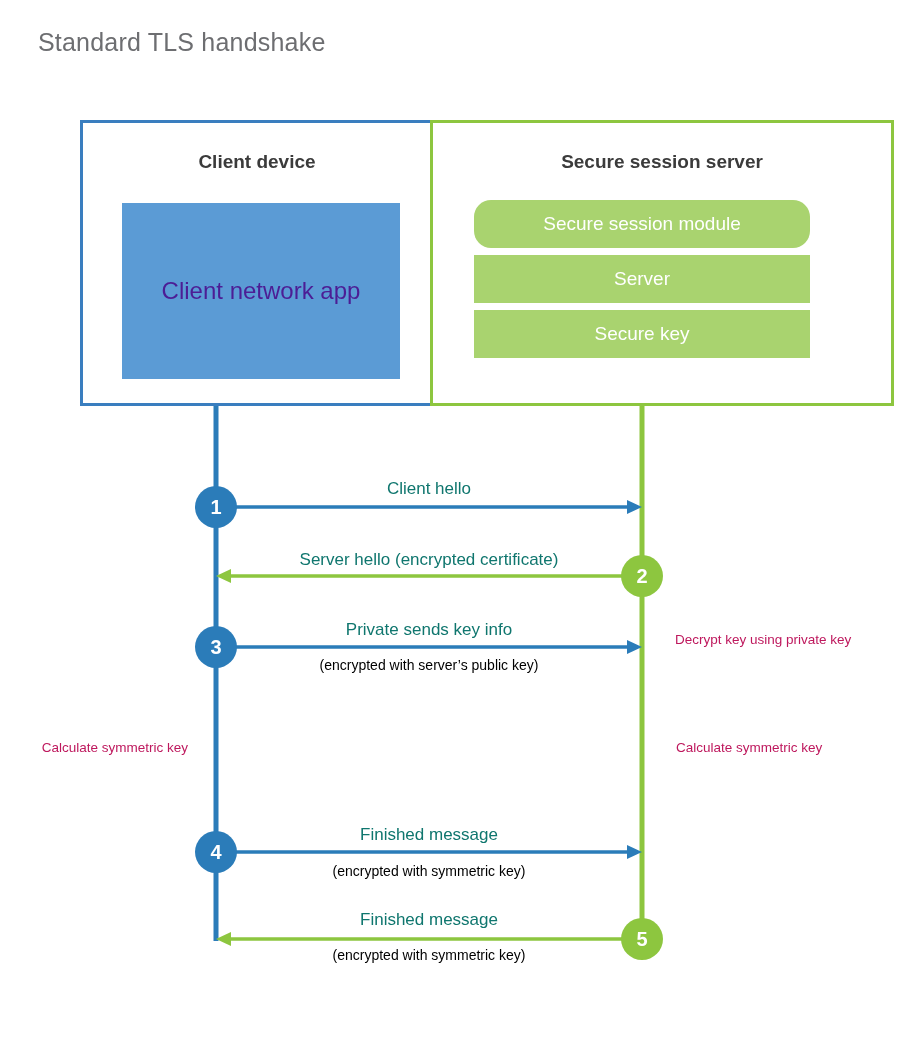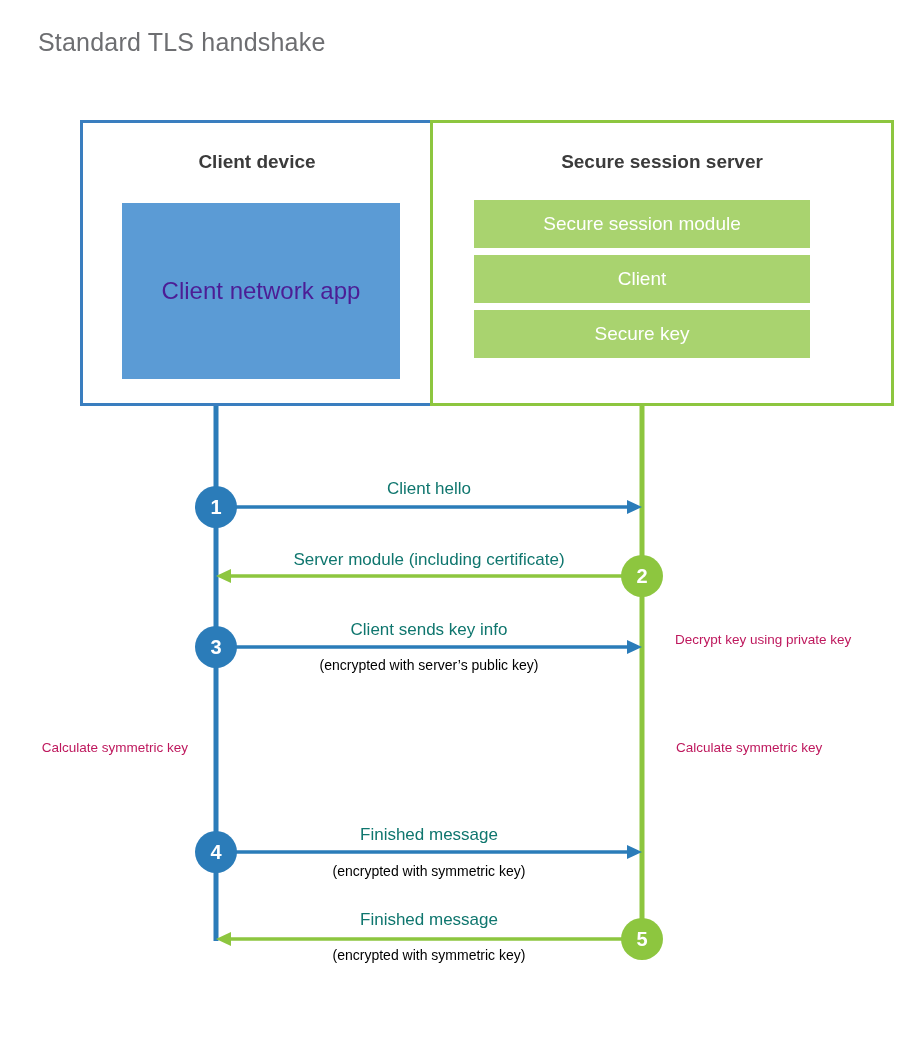--- a/index.html
+++ b/index.html
@@ -88,21 +88,21 @@
     width: 336px;
     height: 48px;
     background: #a9d36f;
     color: #ffffff;
     font-size: 19px;
     display: flex;
     align-items: center;
     justify-content: center;
     text-align: center;
   }
-  #server-mod-0 { top: 77px; }
+  #server-mod-0 { top: 77px; border-radius: 17px; }
   #server-mod-1 { top: 132px; }
   #server-mod-2 { top: 187px; }
 
   
   .step-circle {
     position: absolute;
     width: 42px;
     height: 42px;
     border-radius: 50%;
     color: #ffffff;
@@ -181,35 +181,35 @@
 <div class="page-title">Standard TLS handshake</div>
 
 <div class="entity-box" id="client-box">
   <div class="entity-title" id="client-title">Client device</div>
   <div class="client-app-block">Client network app</div>
 </div>
 
 <div class="entity-box" id="server-box">
   <div class="entity-title" id="server-title">Secure session server</div>
   <div class="server-module-block" id="server-mod-0">Secure session module</div>
-  <div class="server-module-block" id="server-mod-1">Client</div>
+  <div class="server-module-block" id="server-mod-1">Server</div>
   <div class="server-module-block" id="server-mod-2">Secure key</div>
 </div>
 
 <div class="step-circle blue" style="left:195px; top:486px;">1</div>
 <div class="step-circle green" style="left:621px; top:555px;">2</div>
 <div class="step-circle blue" style="left:195px; top:626px;">3</div>
 <div class="step-circle blue" style="left:195px; top:831px;">4</div>
 <div class="step-circle green" style="left:621px; top:918px;">5</div>
 
 <div class="msg-label" style="left:229px; top:479px; width:400px;">Client hello</div>
 
-<div class="msg-label" style="left:229px; top:550px; width:400px;">Server module (including certificate)</div>
-
-<div class="msg-label" style="left:229px; top:620px; width:400px;">Client sends key info</div>
+<div class="msg-label" style="left:229px; top:550px; width:400px;">Server hello (encrypted certificate)</div>
+
+<div class="msg-label" style="left:229px; top:620px; width:400px;">Private sends key info</div>
 <div class="msg-sublabel" style="left:229px; top:657px; width:400px;">(encrypted with server’s public key)</div>
 
 <div class="msg-label" style="left:229px; top:825px; width:400px;">Finished message</div>
 <div class="msg-sublabel" style="left:229px; top:863px; width:400px;">(encrypted with symmetric key)</div>
 
 <div class="msg-label" style="left:229px; top:910px; width:400px;">Finished message</div>
 <div class="msg-sublabel" style="left:229px; top:947px; width:400px;">(encrypted with symmetric key)</div>
 
 <div class="side-note right" style="left:675px; top:631px; width:180px;">Decrypt key using private key</div>
 

